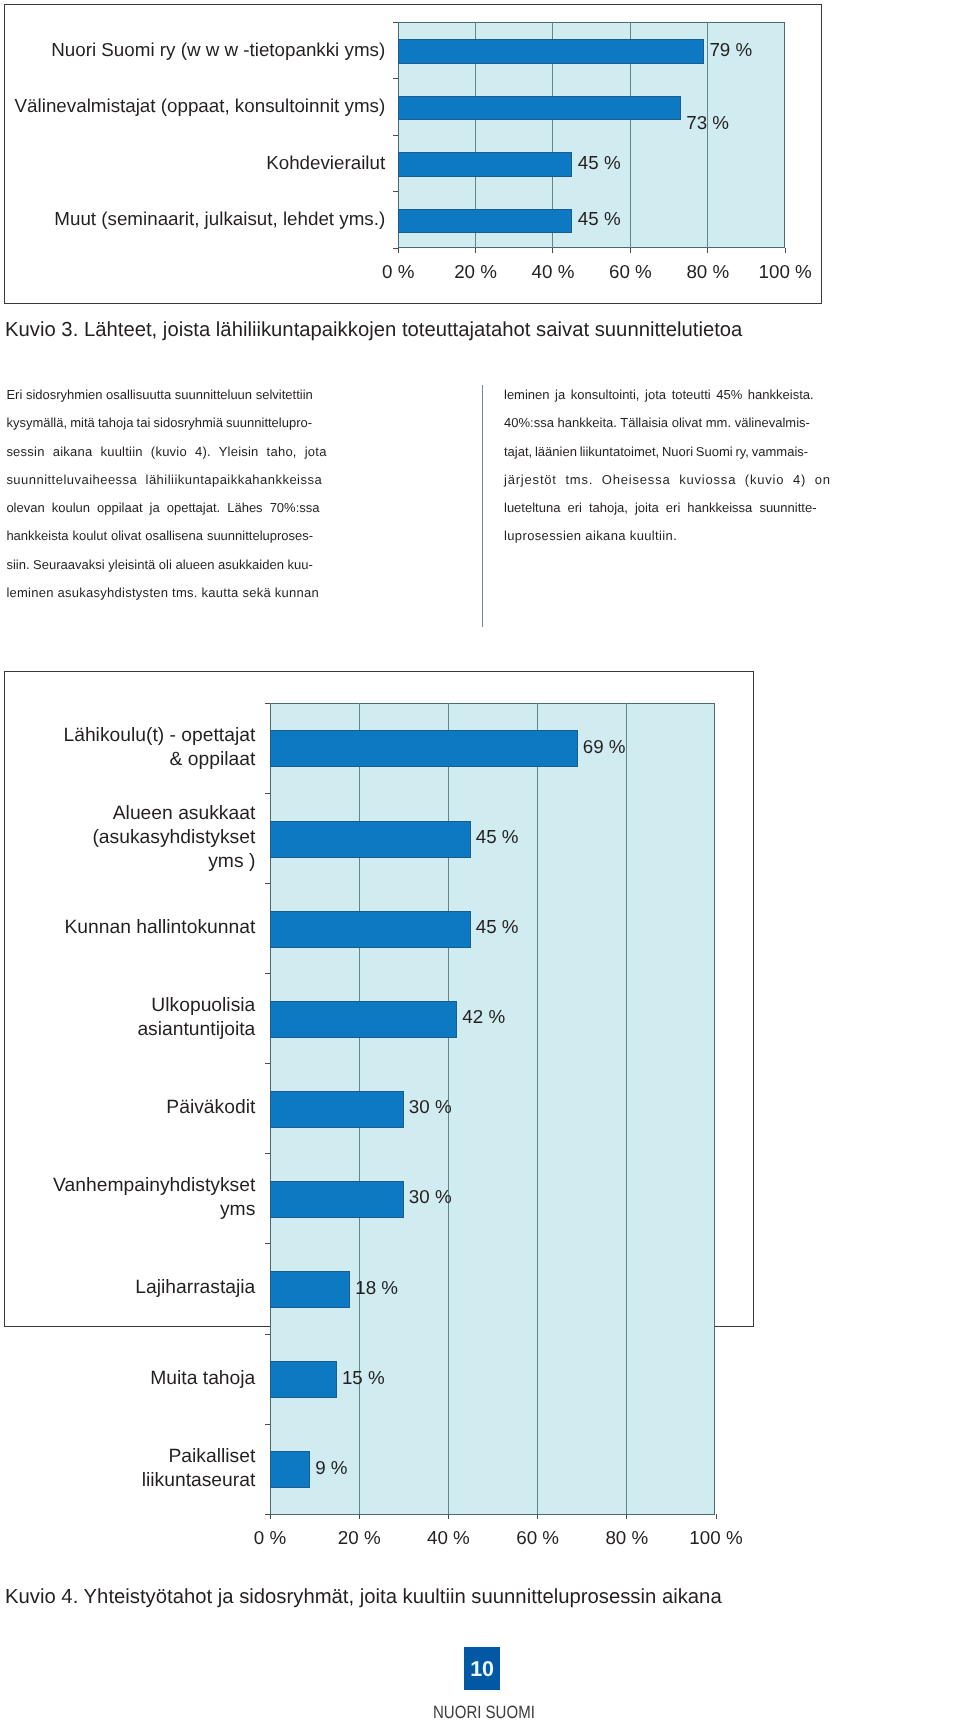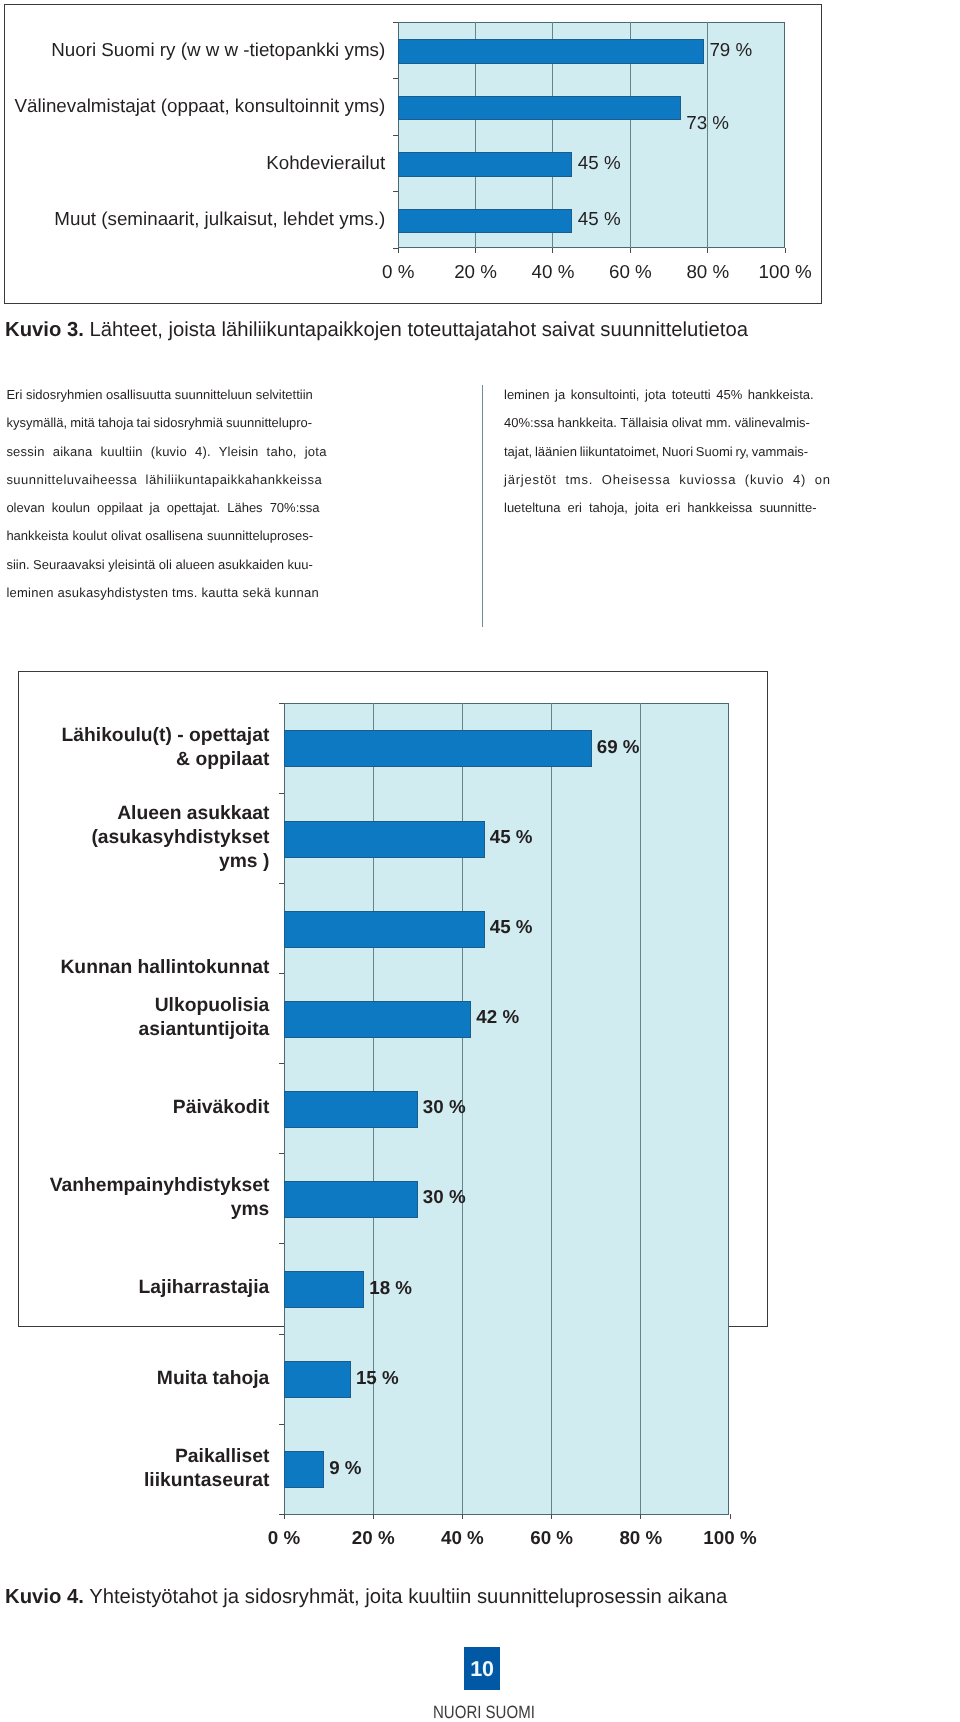--- a/index.html
+++ b/index.html
@@ -14,21 +14,21 @@
   .chartbox{position:absolute;border:1.5px solid var(--frame);background:#fff;box-sizing:border-box;}
   .plot{position:absolute;background:var(--plot-bg);box-sizing:border-box;border:1.3px solid var(--plot-outline);}
   .bar{position:absolute;background:var(--bar-fill);border:1px solid var(--bar-outline);box-sizing:border-box;}
   .gl{position:absolute;width:1px;background:var(--gridline);top:0;bottom:0;}
   .tick{position:absolute;width:1px;background:#4a4a4a;}
   .catlabel{position:absolute;text-align:right;font-size:18px;line-height:1.16;color:var(--text);white-space:nowrap;}
   .catlabel > div{white-space:nowrap;}
   .vallabel{position:absolute;font-size:19px;color:var(--text);white-space:nowrap;}
   .axlabel{position:absolute;font-size:19px;color:var(--text);white-space:nowrap;}
   .caption{position:absolute;font-size:20.3px;color:var(--text);white-space:nowrap;}
-  .caption b{font-weight:bold;}
+  .caption b{font-weight:normal;}
   .col{position:absolute;font-size:13px;color:var(--text);}
   .tline{height:28.3px;line-height:28.3px;white-space:nowrap;}
   .divider{position:absolute;width:1px;background:var(--column-divider);}
   .pagenum{position:absolute;background:var(--page-badge);color:var(--page-badge-text);font-size:21.5px;font-weight:bold;text-align:center;}
   .pagenum span{display:block;line-height:43px;padding-top:1px;}
   .brand{position:absolute;font-size:17.8px;color:var(--brand-text);height:18px;line-height:18px;white-space:nowrap;}
   .brand span{display:inline-block;transform:scaleX(0.845);transform-origin:left center;}
 </style>
 </head>
 <body>
@@ -95,23 +95,24 @@
       <div class="tline"><span style="word-spacing: -0.003px; letter-spacing: 0px;">siin. Seuraavaksi yleisintä oli alueen asukkaiden kuu-</span></div>
       <div class="tline"><span style="letter-spacing: 0.259px;">leminen asukasyhdistysten tms. kautta sekä kunnan</span></div>
     </div>
   <div class="divider" style="left:482px;top:385px;height:241.5px;"></div>
   <div class="col" id="col-right" style="left:504px;top:381px;width:456px;">
       <div class="tline"><span style="word-spacing: 1.984px; letter-spacing: 0px;">leminen ja konsultointi, jota toteutti 45% hankkeista.</span></div>
       <div class="tline"><span style="word-spacing: 0.1px; letter-spacing: 0px;">40%:ssa hankkeita. Tällaisia olivat mm. välinevalmis-</span></div>
       <div class="tline"><span style="word-spacing: -0.815px; letter-spacing: 0px;">tajat, läänien liikuntatoimet, Nuori Suomi ry, vammais-</span></div>
       <div class="tline"><span style="word-spacing: 4.2px; letter-spacing: 0.808px;">järjestöt tms. Oheisessa kuviossa (kuvio 4) on</span></div>
       <div class="tline"><span style="word-spacing: 3.419px; letter-spacing: 0px; text-align: center;">lueteltuna eri tahoja, joita eri hankkeissa suunnitte-</span></div>
-    </div>
-
-  <div class="chartbox" id="chart2" style="left:18px;top:671.3px;width:749.6px;height:656px;font-weight:bold;">
+      <div class="tline"><span style="letter-spacing: 0.364px;">luprosessien aikana kuultiin.</span></div>
+    </div>
+
+  <div class="chartbox" id="chart2" style="left:4px;top:671.3px;width:749.6px;height:656px;">
     <div class="plot" id="plot2" style="left:264.8px;top:31.1px;width:445.5px;height:811.4px;"></div>
   <div class="gl" style="left: 353.7px; top: 31px; height: 811px;"></div>
       <div class="gl" style="left: 442.9px; top: 31px; height: 811px;"></div>
       <div class="gl" style="left: 532.1px; top: 31px; height: 811px;"></div>
       <div class="gl" style="left: 621.3px; top: 31px; height: 811px;"></div>
       <div class="tick" style="left: 260px; top: 30.5px; width: 5px; height: 1px;"></div>
       <div class="tick" style="left: 260px; top: 120.611px; width: 5px; height: 1px;"></div>
       <div class="tick" style="left: 260px; top: 210.722px; width: 5px; height: 1px;"></div>
       <div class="tick" style="left: 260px; top: 300.833px; width: 5px; height: 1px;"></div>
       <div class="tick" style="left: 260px; top: 390.944px; width: 5px; height: 1px;"></div>
@@ -135,21 +136,21 @@
       <div class="bar" style="left: 265px; top: 148.267px; width: 200.7px; height: 37px;"></div>
       <div class="vallabel" style="left: 470.7px; top: 153.667px; height: 22px; line-height: 22px; font-size: 18.8px;"><span style="display: inline-block; transform: scaleX(1); transform-origin: left center;">45 %</span></div>
       <div class="catlabel" style="font-size: 19.3px; line-height: 24.1px; left: -749.7px; width: 1000px; top: 129.517px;">
         <div><span style="display: inline-block; transform: scaleX(1); transform-origin: right center;">Alueen asukkaat</span></div>
         <div><span style="display: inline-block; transform: scaleX(1); transform-origin: right center;">(asukasyhdistykset</span></div>
         <div><span style="display: inline-block; transform: scaleX(1); transform-origin: right center;">yms )</span></div>
       </div>
       <div class="bar" style="left: 265px; top: 238.378px; width: 200.7px; height: 37px;"></div>
       <div class="vallabel" style="left: 470.7px; top: 243.778px; height: 22px; line-height: 22px; font-size: 18.8px;"><span style="display: inline-block; transform: scaleX(1); transform-origin: left center;">45 %</span></div>
       <div class="catlabel" style="font-size: 19.3px; line-height: 24.1px; left: -749.7px; width: 1000px; top: 243.728px;">
-        <div><span style="display: inline-block; transform: scaleX(1); transform-origin: right center; margin-top: 40px;">Kunnan hallintokunnat</span></div>
+        <div><span style="display: inline-block; transform: scaleX(1); transform-origin: right center;">Kunnan hallintokunnat</span></div>
       </div>
       <div class="bar" style="left: 265px; top: 328.489px; width: 187.32px; height: 37px;"></div>
       <div class="vallabel" style="left: 457.32px; top: 333.889px; height: 22px; line-height: 22px; font-size: 18.8px;"><span style="display: inline-block; transform: scaleX(1); transform-origin: left center;">42 %</span></div>
       <div class="catlabel" style="font-size: 19.3px; line-height: 24.1px; left: -749.7px; width: 1000px; top: 321.789px;">
         <div><span style="display: inline-block; transform: scaleX(1); transform-origin: right center;">Ulkopuolisia</span></div>
         <div><span style="display: inline-block; transform: scaleX(1); transform-origin: right center;">asiantuntijoita</span></div>
       </div>
       <div class="bar" style="left: 265px; top: 418.6px; width: 133.8px; height: 37px;"></div>
       <div class="vallabel" style="left: 403.8px; top: 424px; height: 22px; line-height: 22px; font-size: 18.8px;"><span style="display: inline-block; transform: scaleX(1); transform-origin: left center;">30 %</span></div>
       <div class="catlabel" style="font-size: 19.3px; line-height: 24.1px; left: -749.7px; width: 1000px; top: 423.95px;">

